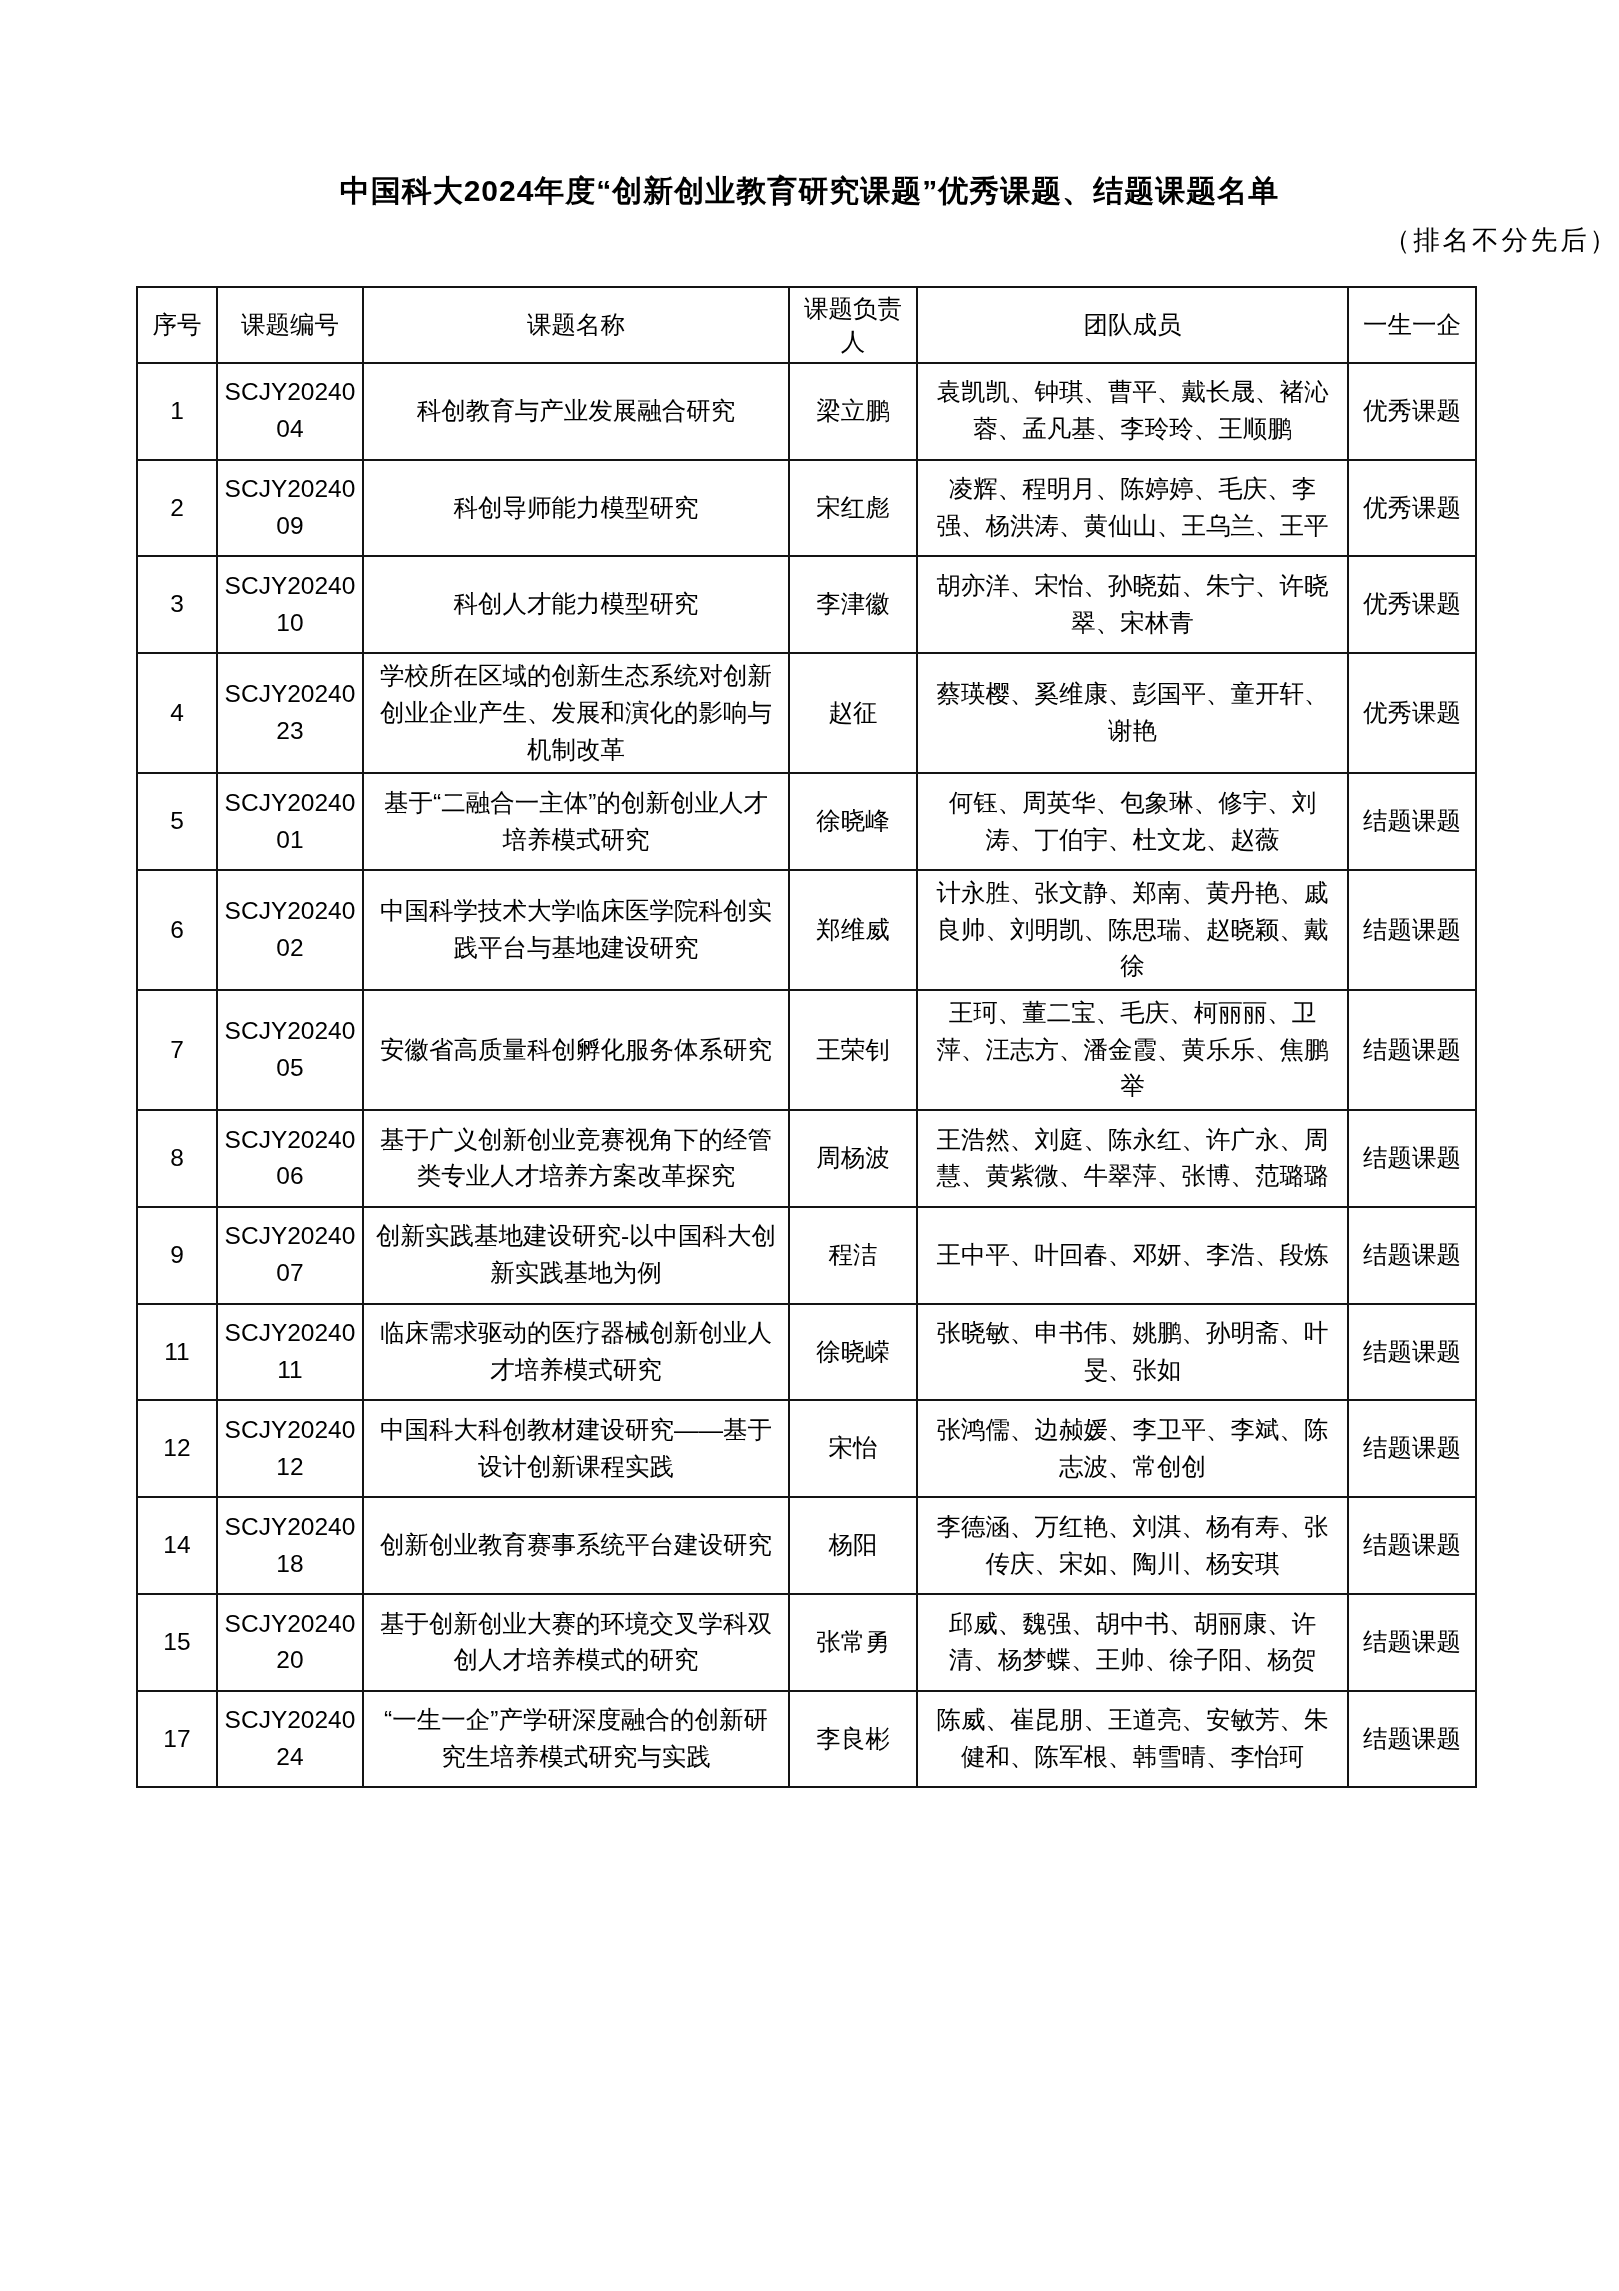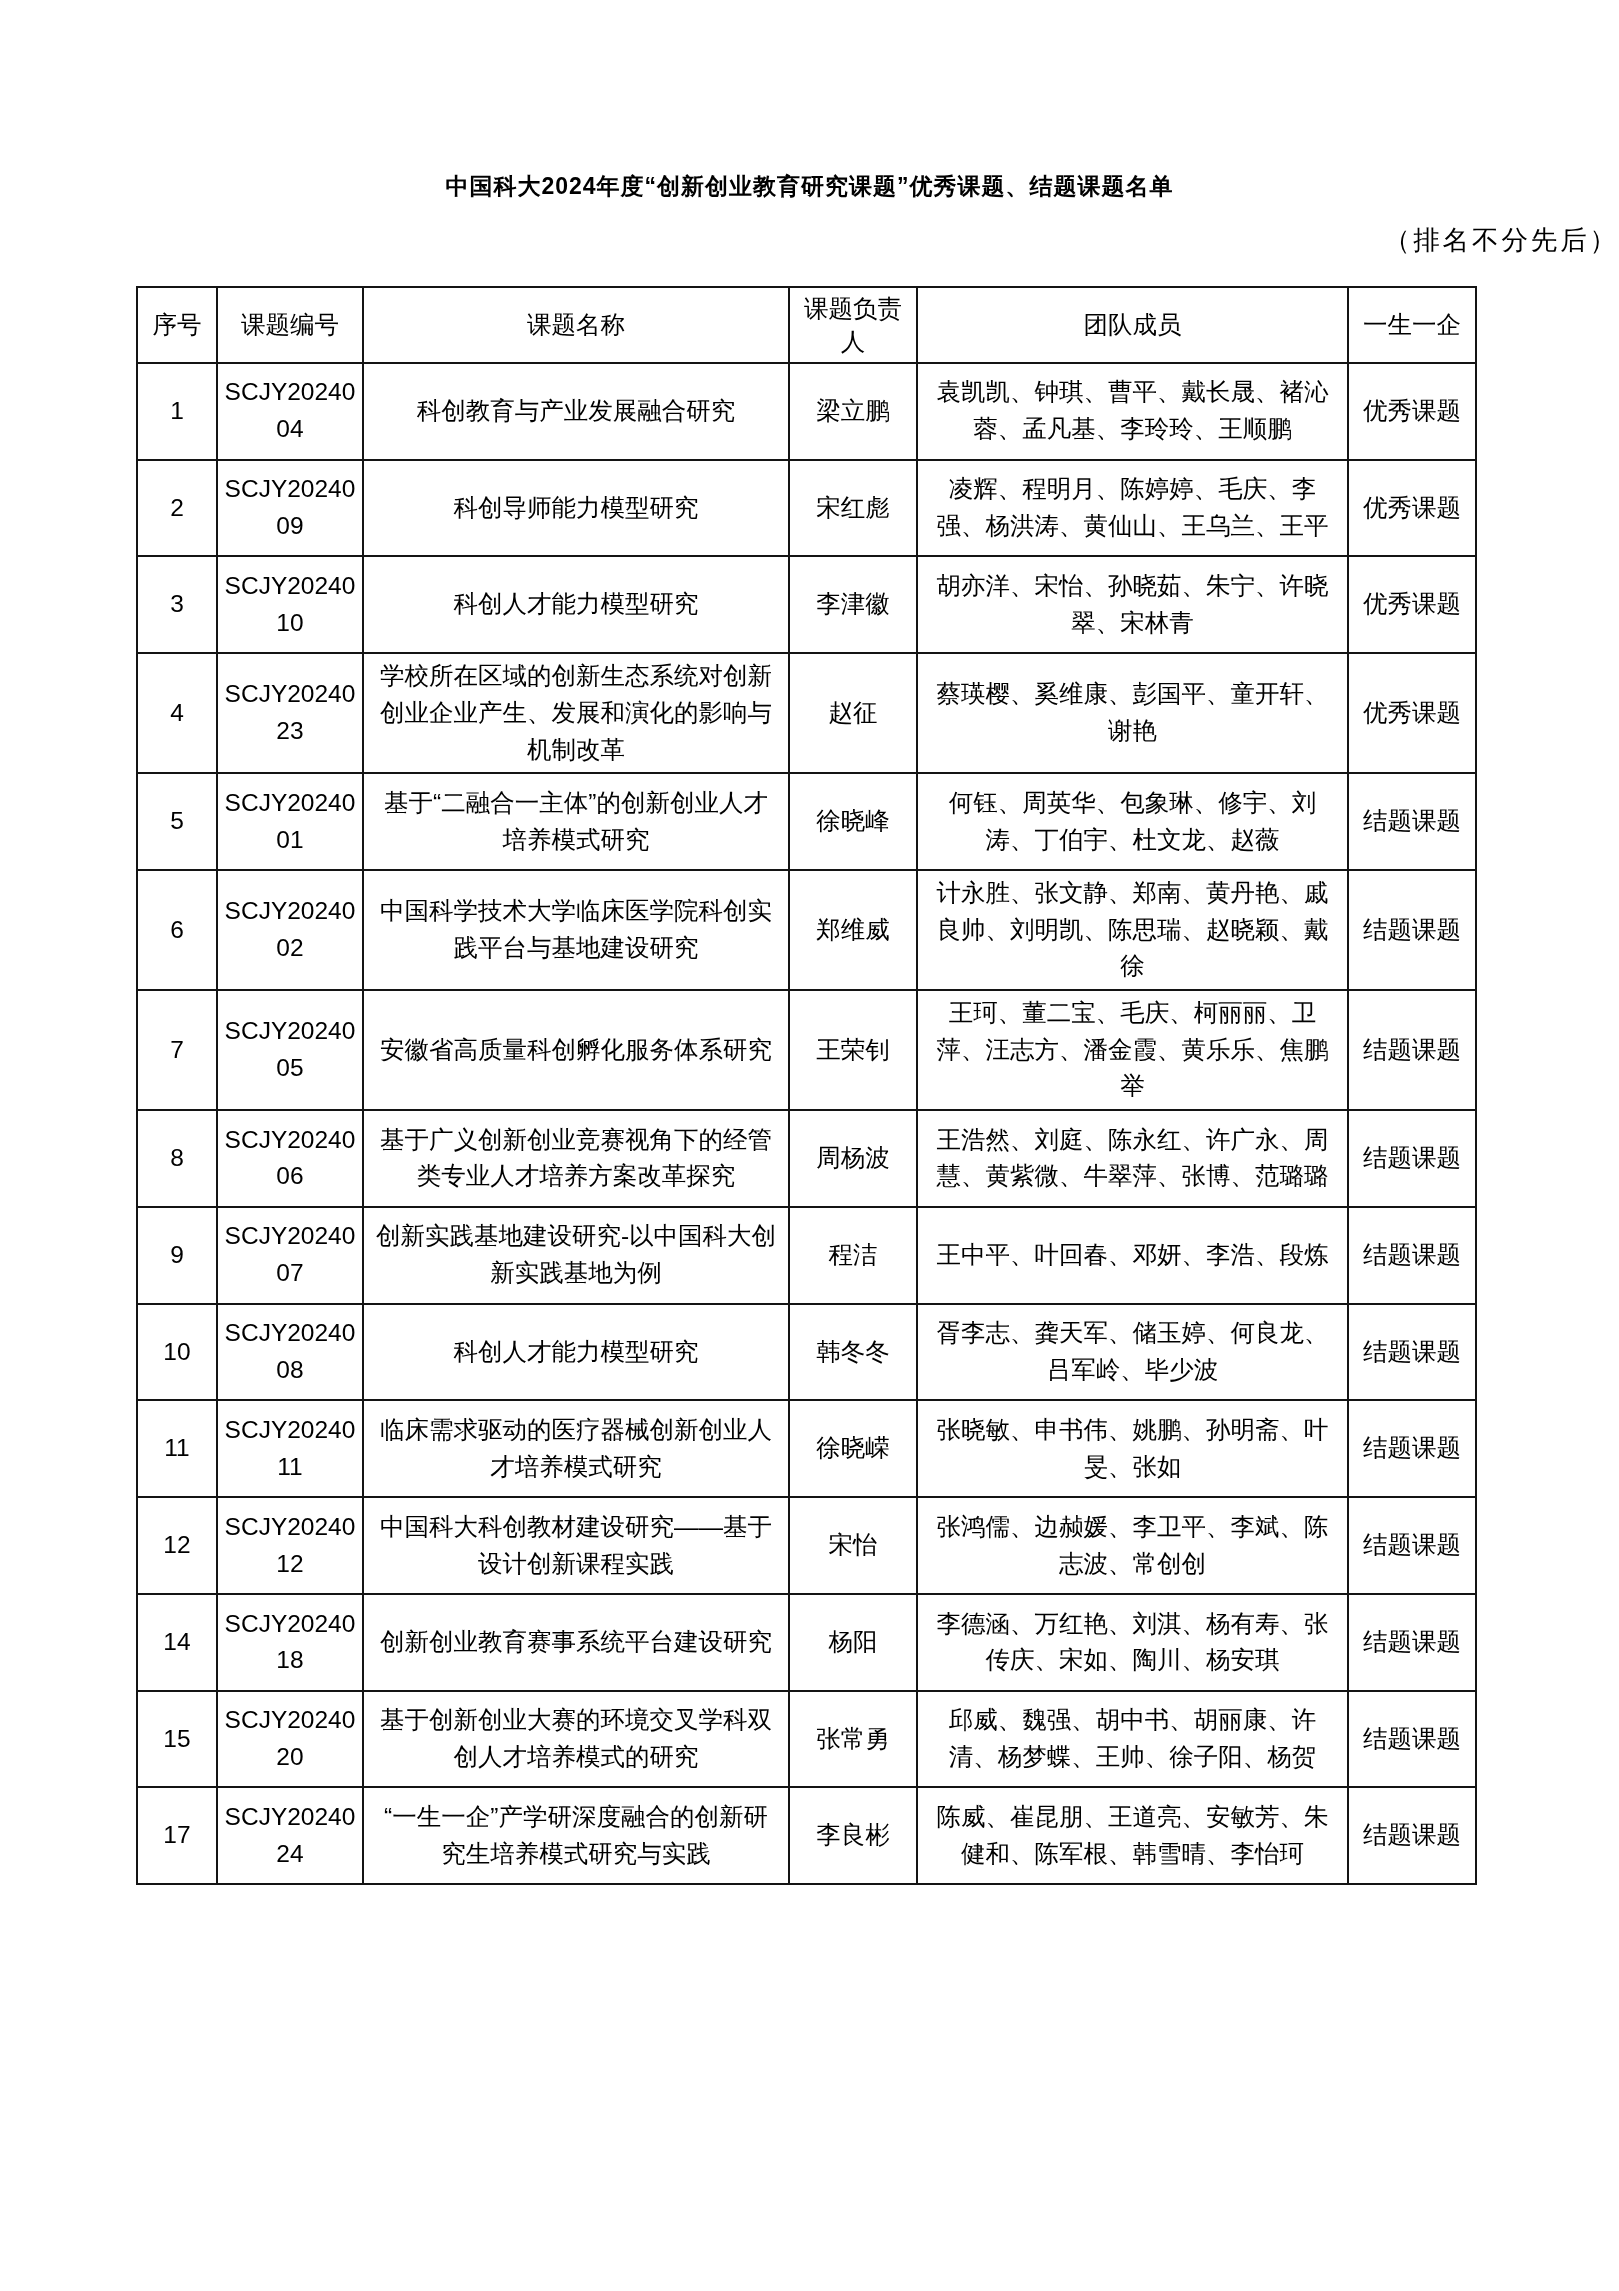--- a/index.html
+++ b/index.html
@@ -15,21 +15,21 @@
     color: #000000;
     font-family: "Liberation Sans", sans-serif;
     overflow: hidden;
   }
   .doc-title {
     position: absolute;
     top: 171px;
     left: 0;
     width: 100%;
     text-align: center;
-    font-size: 23px;
+    font-size: 30px;
     font-weight: 700;
     letter-spacing: 1px;
   }
   .doc-subtitle {
     position: absolute;
     top: 222px;
     left: 0;
     width: 100%;
     text-align: right;
     font-size: 26.5px;
@@ -169,28 +169,20 @@
         </tr>
         <tr>
           <td class="cell-index">9</td>
           <td class="cell-code">SCJY2024007</td>
           <td class="cell-title">创新实践基地建设研究-以中国科大创新实践基地为例</td>
           <td class="cell-leader">程洁</td>
           <td class="cell-members">王中平、叶回春、邓妍、李浩、段炼</td>
           <td class="cell-opinion">结题课题</td>
         </tr>
         <tr>
-          <td class="cell-index">10</td>
-          <td class="cell-code">SCJY2024008</td>
-          <td class="cell-title">科创人才能力模型研究</td>
-          <td class="cell-leader">韩冬冬</td>
-          <td class="cell-members">胥李志、龚天军、储玉婷、何良龙、吕军岭、毕少波</td>
-          <td class="cell-opinion">结题课题</td>
-        </tr>
-        <tr>
           <td class="cell-index">11</td>
           <td class="cell-code">SCJY2024011</td>
           <td class="cell-title">临床需求驱动的医疗器械创新创业人才培养模式研究</td>
           <td class="cell-leader">徐晓嵘</td>
           <td class="cell-members">张晓敏、申书伟、姚鹏、孙明斋、叶旻、张如</td>
           <td class="cell-opinion">结题课题</td>
         </tr>
         <tr>
           <td class="cell-index">12</td>
           <td class="cell-code">SCJY2024012</td>

